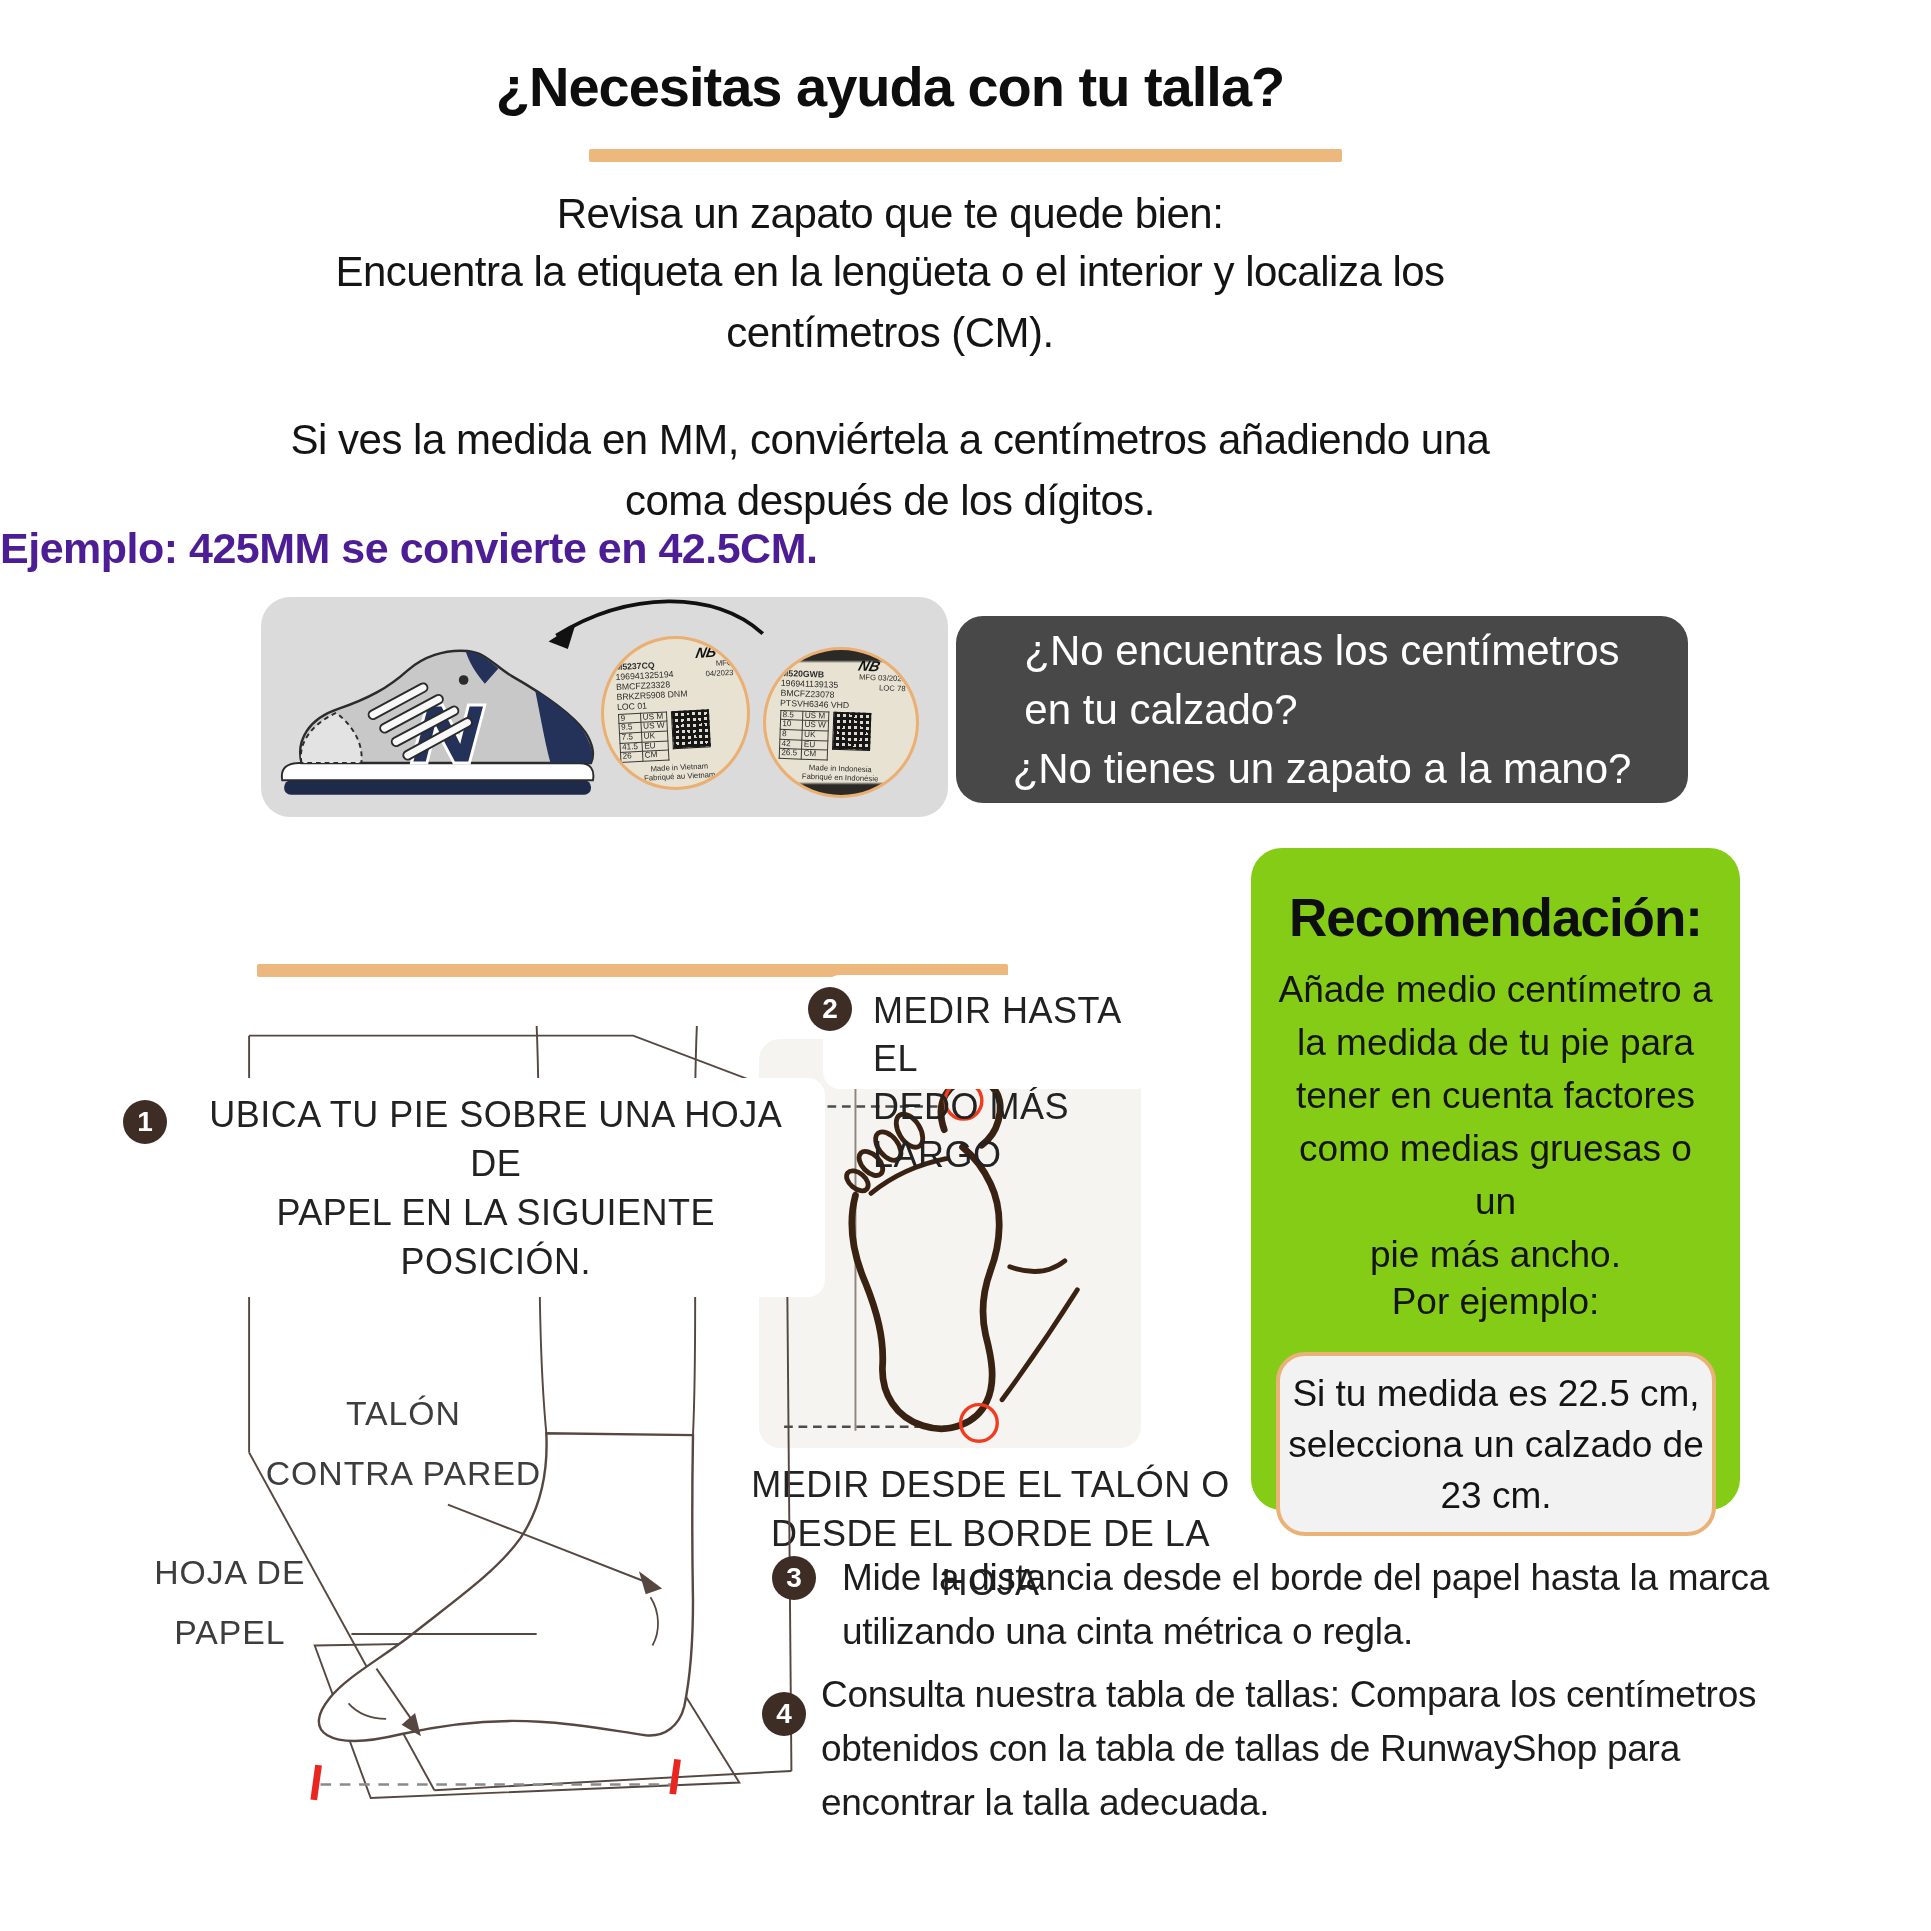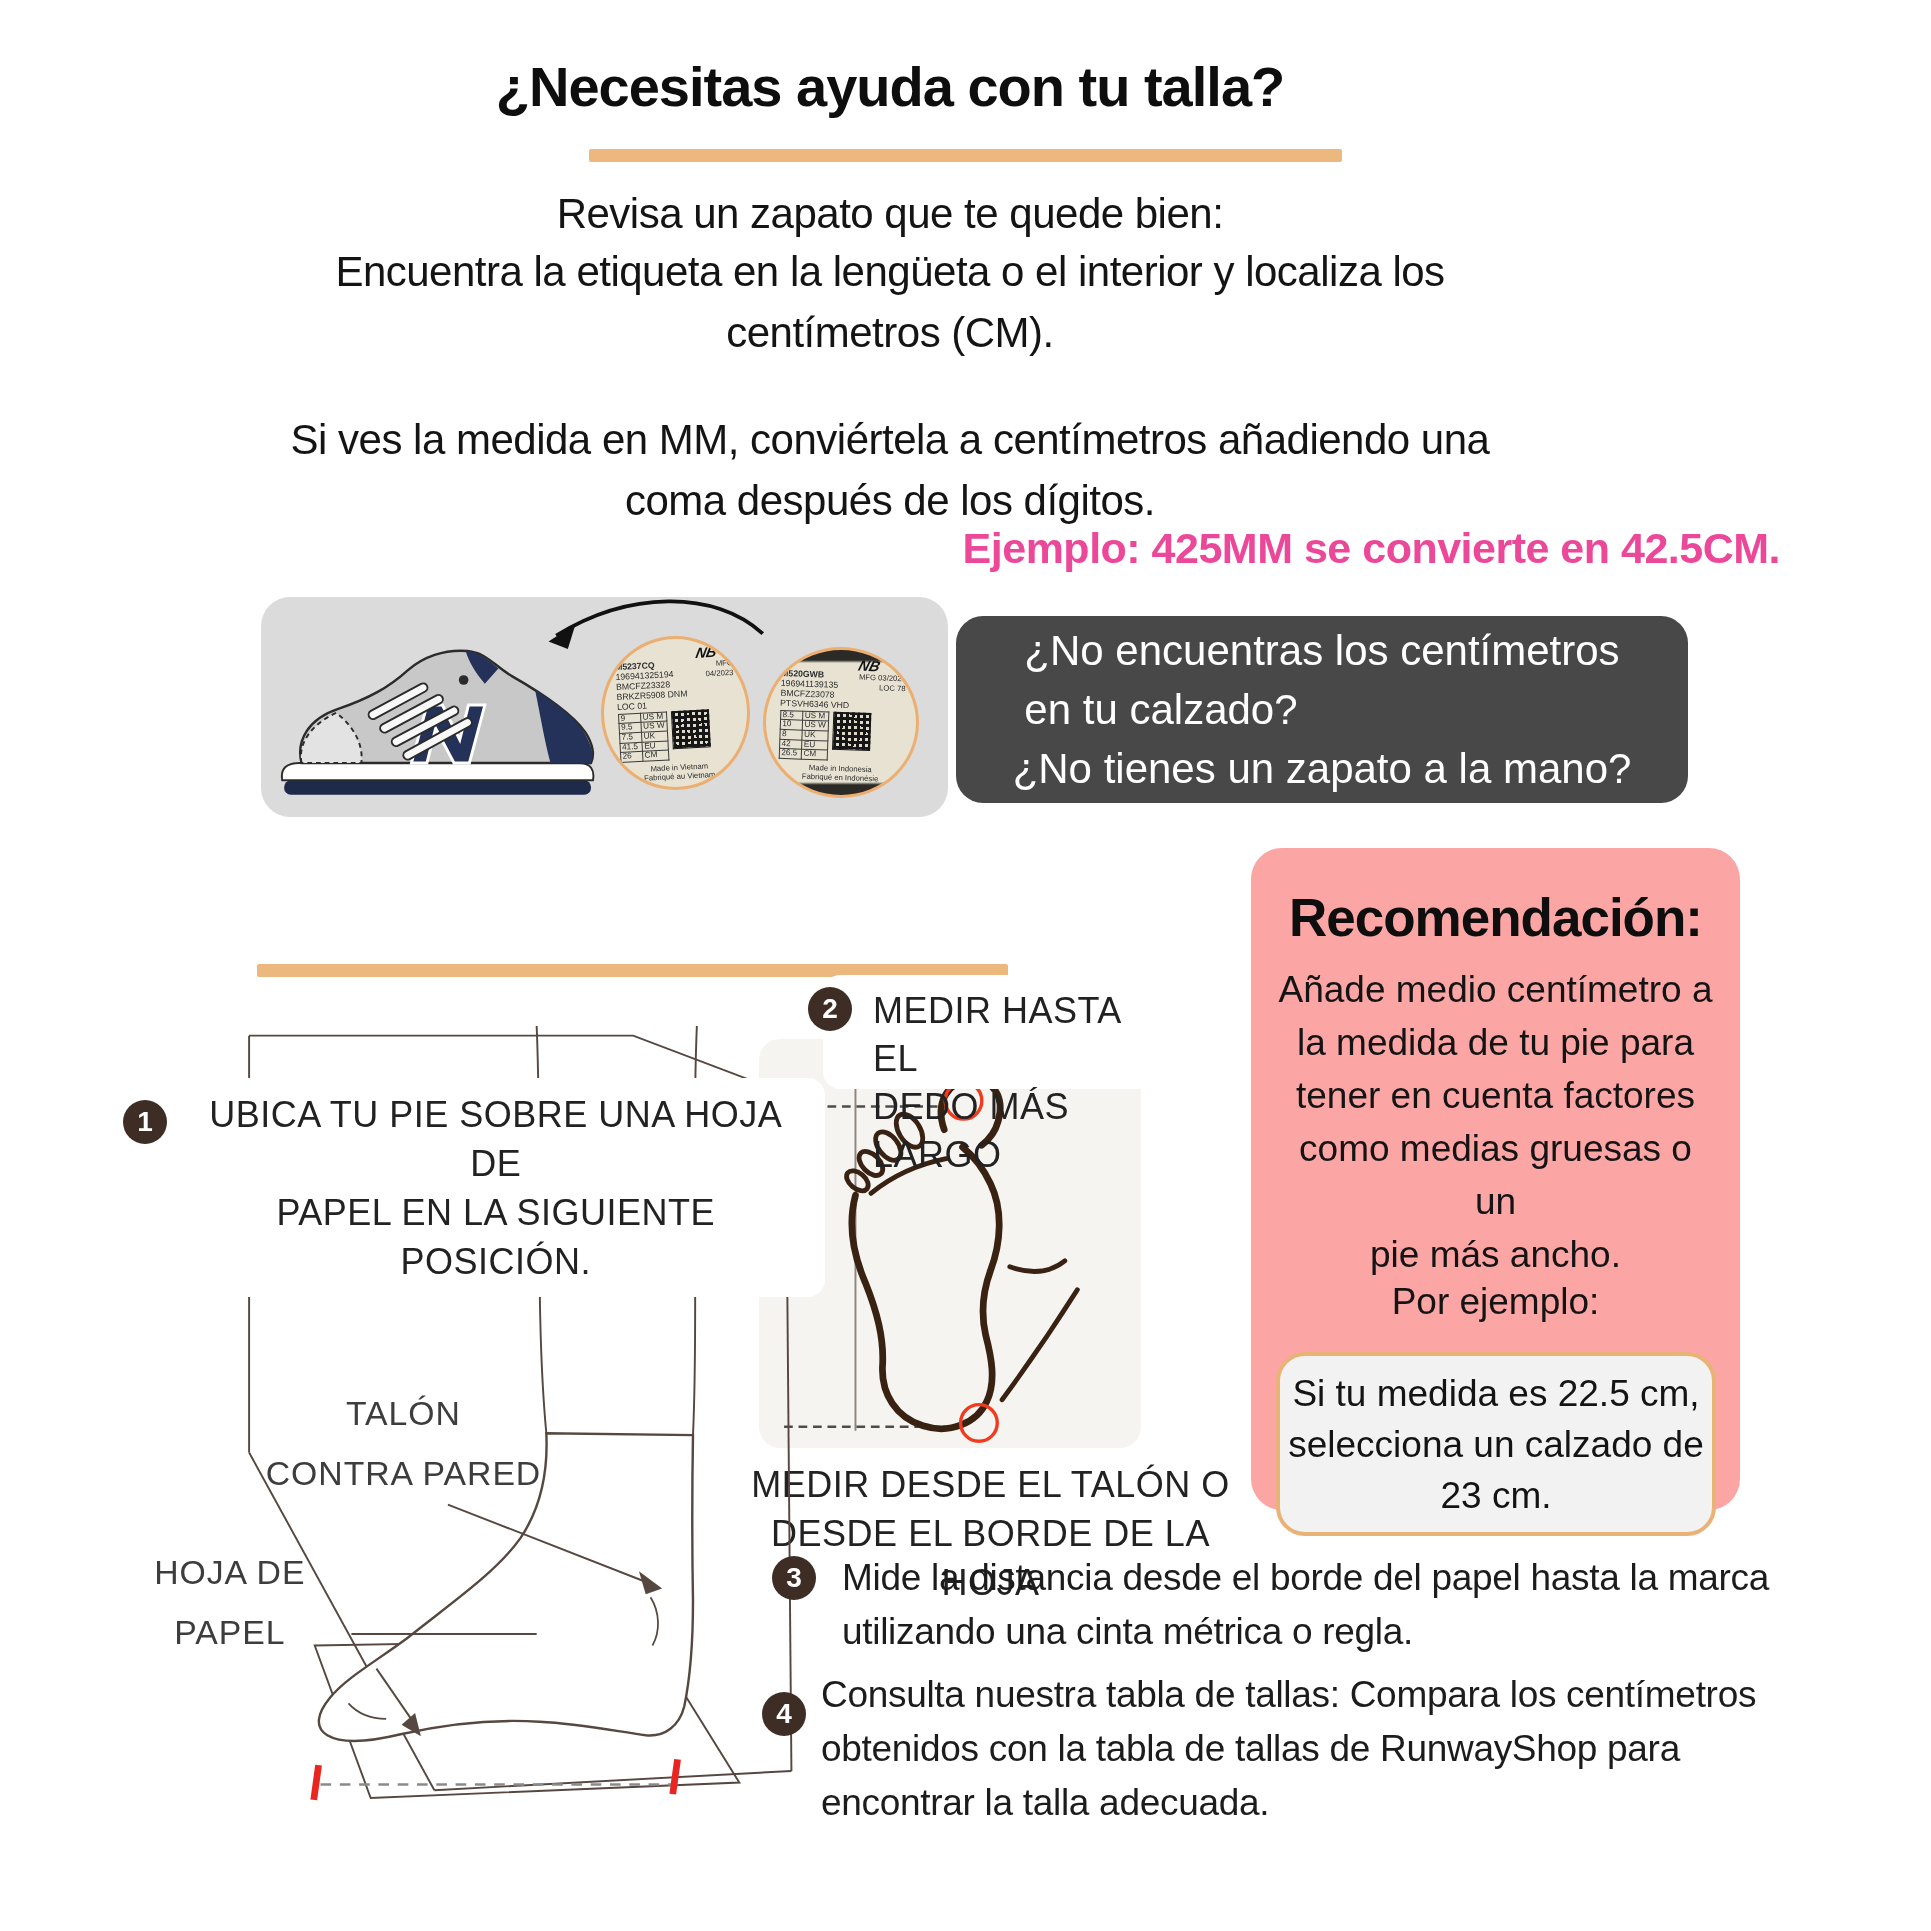--- a/index.html
+++ b/index.html
@@ -9,22 +9,22 @@
 
   
   .title{top:54px;left:0;width:100%;text-align:center;font-size:56px;font-weight:700;
          letter-spacing:-1px;color:#0e0e0e;}
   .title-underline{top:149px;left:589px;width:753px;height:12.6px;background:#EDB87D;border-radius:1.9px;}
   .intro{left:0;width:100%;text-align:center;font-size:42px;line-height:61px;
          color:#141414;white-space:pre-line;letter-spacing:-0.5px;}
   .intro1{top:183px;}
   .intro2{top:241px;}
   .intro3{top:409px;}
-  .intro-example{top:524px;left:0;width:100%;text-align:right;font-size:43px;font-weight:700;
-         letter-spacing:-0.5px;color:#ec4899;}
+  .intro-example{top:524px;left:0;width:100%;text-align:left;font-size:43px;font-weight:700;
+         letter-spacing:-0.5px;color:#4c1d95;}
 
   
   .shoe-panel{top:597px;left:261px;width:687px;height:220px;background:#DBDBDB;border-radius:29px;}
   .shoe-svg{position:absolute;left:0;top:0;}
   .label-oval{position:absolute;border:3.9px solid #EBAF72;border-radius:50%;
               background:#E7E2D2;overflow:hidden;box-sizing:border-box;}
   .oval1{left:340px;top:39px;width:149px;height:154px;}
   .oval2{left:502px;top:50px;width:156px;height:151px;
          background:linear-gradient(#2c2a27 0 7%, #E7E2D2 9% 91%, #2c2a27 93% 100%);}
   .oval-inner{position:relative;width:100%;height:100%;padding:9.7px 11.6px 0 13.5px;box-sizing:border-box;
@@ -66,21 +66,21 @@
   .heel-note{top:1460px;left:730px;width:521px;text-align:center;font-size:36px;line-height:49px;
              letter-spacing:0.5px;white-space:pre-line;color:#222;}
   .step-text{font-size:37px;line-height:54px;color:#1c1c1c;white-space:pre-line;letter-spacing:-0.3px;}
   .step3-text{top:1551px;left:842px;width:946px;}
   .step4-text{top:1668px;left:821px;width:1023px;}
 
   .left-diagram{top:1020px;left:114px;z-index:2;}
   .diagram-label{font-family:"Liberation Sans",sans-serif;font-size:35px;fill:#3d3d3d;letter-spacing:1px;}
 
   
-  .reco-panel{top:848px;left:1251px;width:489px;height:662px;background:#fca5a5;border-radius:31px;
+  .reco-panel{top:848px;left:1251px;width:489px;height:662px;background:#84cc16;border-radius:31px;
               box-sizing:border-box;padding:39px 25px 0 25px;text-align:center;}
   .reco-heading{font-size:53px;font-weight:700;letter-spacing:-1px;color:#0e0e0e;}
   .reco-body{margin-top:15px;font-size:37px;line-height:53px;white-space:pre-line;color:#141414;}
   .reco-example-label{font-size:37px;color:#141414;}
   .reco-example-box{margin:29px auto 0 auto;width:440px;box-sizing:border-box;border:4.8px solid #E9B377;
                     border-radius:29px;padding:11.6px 5.8px;font-size:37px;line-height:51px;
                     white-space:pre-line;color:#141414;background:#F2F2F2;}
 </style>
 </head>
 <body>

